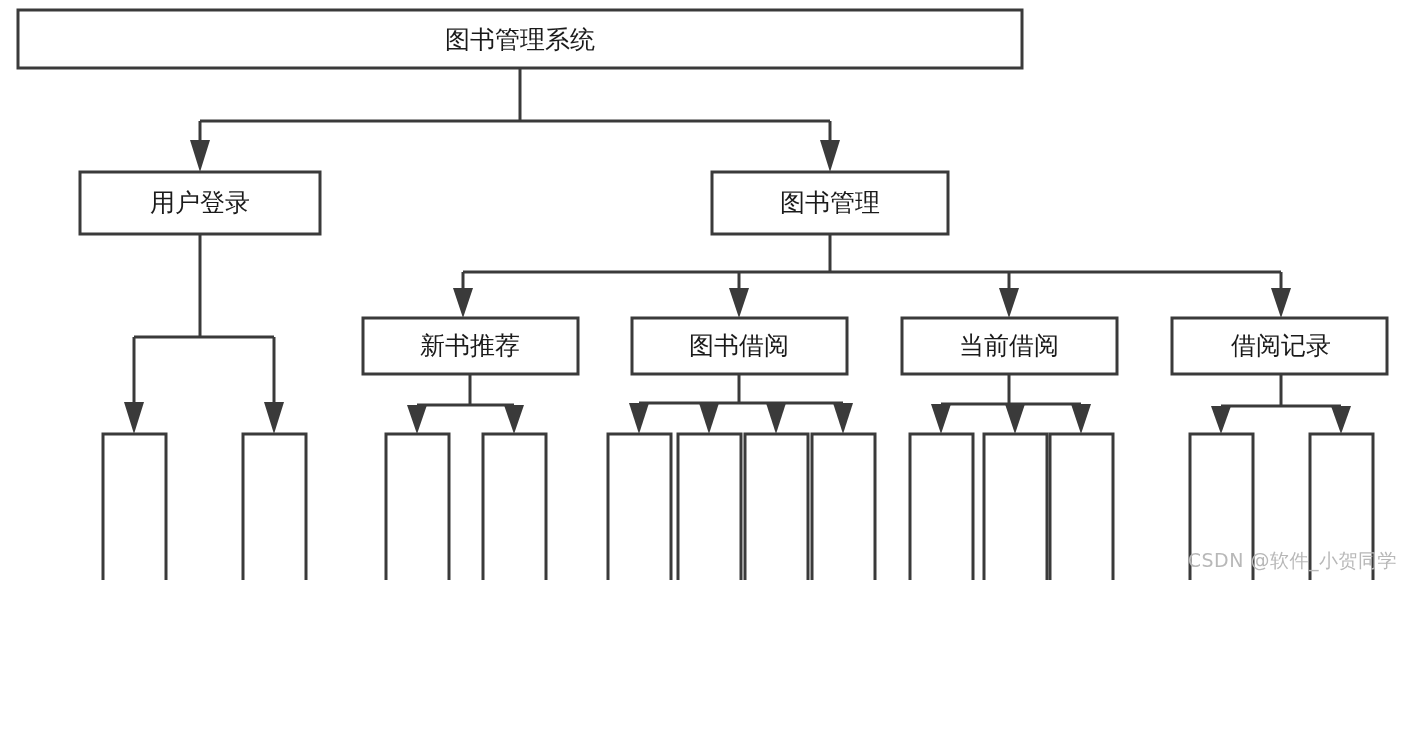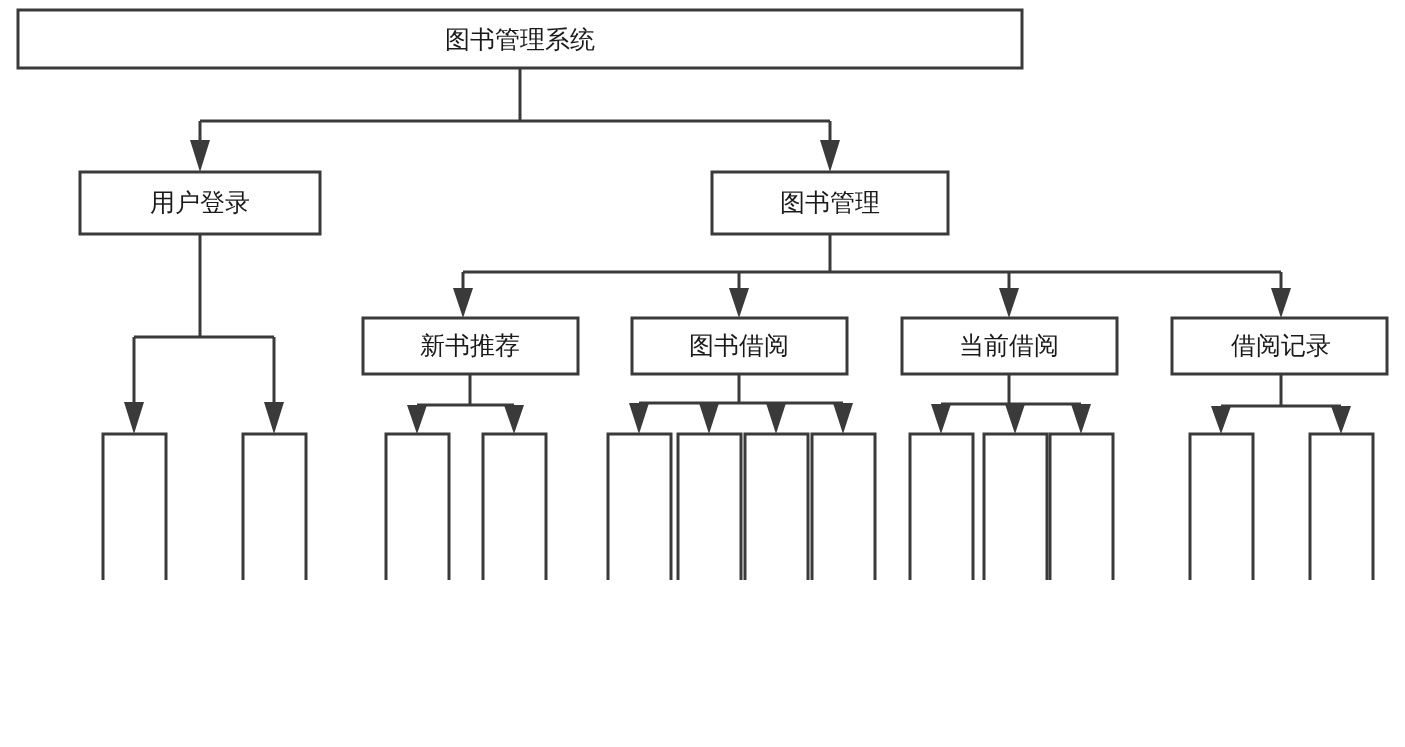--- a/index.html
+++ b/index.html
@@ -243,14 +243,15 @@
         <div style="writing-mode: vertical-rl; text-orientation: upright; font-family: &quot;DejaVu Sans&quot;, &quot;Liberation Sans&quot;, sans-serif; font-size: 25px; line-height: 1.15; color: rgb(26, 26, 26); letter-spacing: 3px; white-space: nowrap;">确认归还（管理员）</div>
       </div>
       <div style="position: absolute; left: 1192px; top: 436px; width: 59px; height: 297px; display: flex; align-items: center; justify-content: center; pointer-events: none;">
         <div style="writing-mode: vertical-rl; text-orientation: upright; font-family: &quot;DejaVu Sans&quot;, &quot;Liberation Sans&quot;, sans-serif; font-size: 25px; line-height: 1.15; color: rgb(26, 26, 26); letter-spacing: 3px; white-space: nowrap;">新增借阅记录</div>
       </div>
       <div style="position: absolute; left: 1312px; top: 436px; width: 59px; height: 297px; display: flex; align-items: center; justify-content: center; pointer-events: none;">
         <div style="writing-mode: vertical-rl; text-orientation: upright; font-family: &quot;DejaVu Sans&quot;, &quot;Liberation Sans&quot;, sans-serif; font-size: 25px; line-height: 1.15; color: rgb(26, 26, 26); letter-spacing: 3px; white-space: nowrap;">查询借阅记录</div>
       </div>
     </div>
 
+  <div class="watermark">CSDN @软件_小贺同学</div>
 
 </div>
 
 </body></html>

